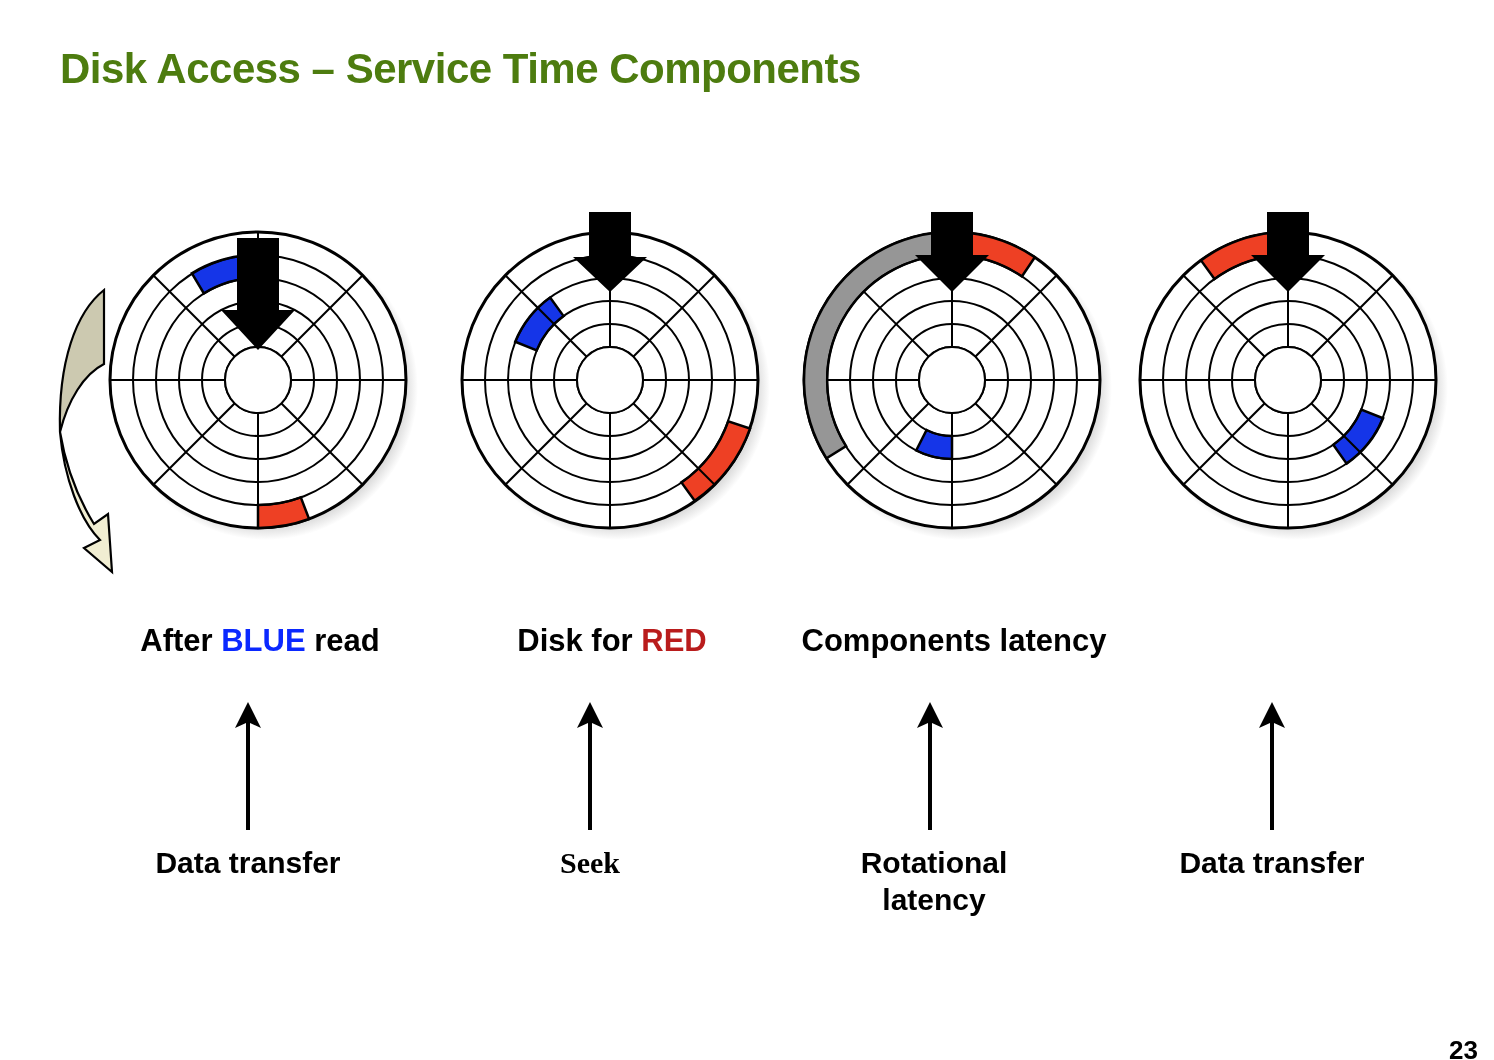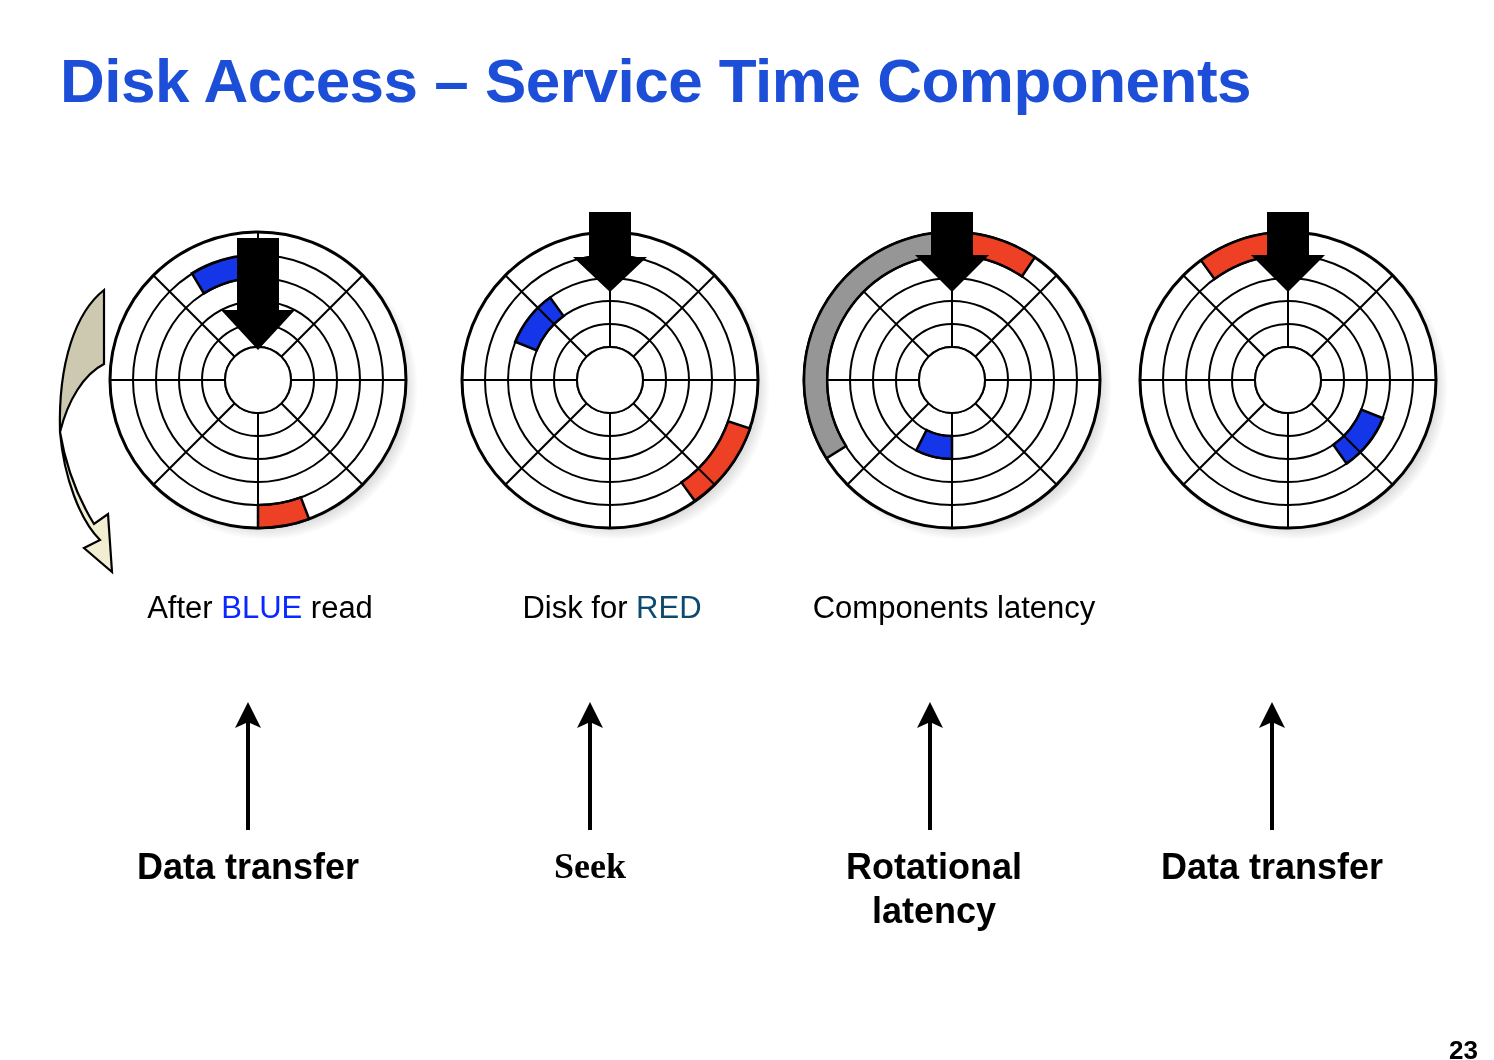--- a/index.html
+++ b/index.html
@@ -14,23 +14,23 @@
     overflow: hidden;
     font-family: "Liberation Sans", sans-serif;
   }
 
   
   #slide-title {
     position: absolute;
     left: 60px;
     top: 45px;
     width: 1380px;
-    font-size: 62px;
+    font-size: 42px;
     font-weight: bold;
-    color: #1d4ed8;
+    color: #4d7c0f;
     letter-spacing: -0.5px;
     white-space: nowrap;
   }
 
   
   .panel {
     position: absolute;
     top: 210px;
     width: 330px;
     height: 460px;
@@ -41,50 +41,50 @@
   #panel-3 { left: 1125px; }
 
   .disk-svg {
     position: absolute;
     left: 0;
     top: 0;
   }
 
   .caption {
     position: absolute;
-    top: 380px;
+    top: 413px;
     left: 0;
     width: 330px;
     text-align: center;
     font-size: 31px;
-    font-weight: normal;
+    font-weight: bold;
     color: #000000;
     white-space: nowrap;
   }
   .cap-blue { color: #0a28ff; }
-  .cap-red  { color: #0c4a6e; }
+  .cap-red  { color: #b91c1c; }
 
   
   .up-arrow {
     position: absolute;
     top: 700px;
     width: 40px;
     height: 130px;
   }
   #uparrow-0 { left: 228px; }
   #uparrow-1 { left: 570px; }
   #uparrow-2 { left: 910px; }
   #uparrow-3 { left: 1252px; }
 
   .bottom-label {
     position: absolute;
     top: 845px;
     width: 340px;
     text-align: center;
-    font-size: 36px;
+    font-size: 30px;
     font-weight: bold;
     color: #000000;
     line-height: 1.22;
   }
   #blabel-0 { left: 78px; }
   #blabel-1 { left: 420px; font-family: Liberation Serif, serif; }
   #blabel-2 { left: 764px; }
   #blabel-3 { left: 1102px; }
 
   

